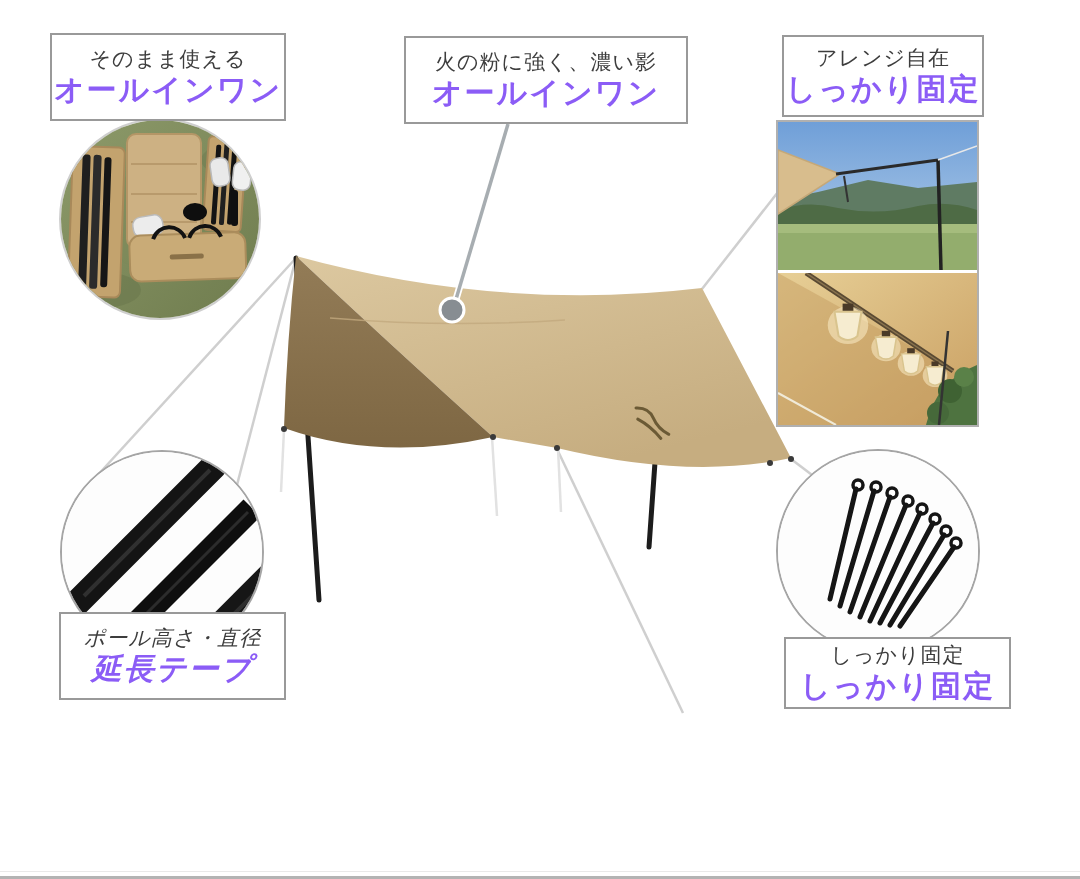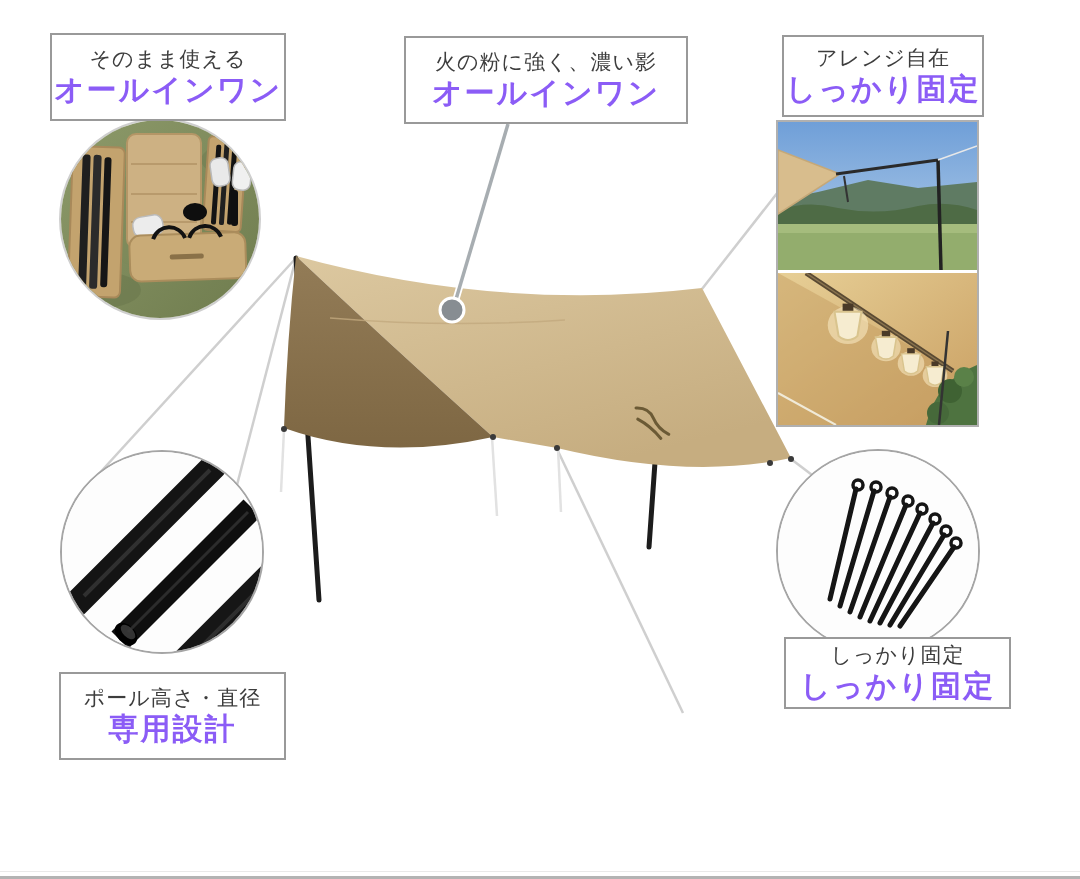--- a/index.html
+++ b/index.html
@@ -253,23 +253,23 @@
             <circle cx="130" cy="50" r="5"></circle>
           <circle cx="144" cy="58" r="5"></circle>
             <circle cx="157" cy="68" r="5"></circle>
           <circle cx="168" cy="80" r="5"></circle>
             <circle cx="178" cy="92" r="5"></circle>
         </g>
       </g>
     </svg>
   </div>
 
-  <div class="label-box" style="left:59px;top:672px;width:227px;height:88px;">
+  <div class="label-box" style="left:59px;top:612px;width:227px;height:88px;font-style:italic;">
     <div class="label-sub">ポール高さ・直径</div>
-    <div class="label-title">専用設計</div>
+    <div class="label-title">延長テープ</div>
   </div>
 
   <div class="label-box" style="left:784px;top:637px;width:227px;height:72px;">
     <div class="label-sub">しっかり固定</div>
     <div class="label-title">しっかり固定</div>
   </div>
 
   <svg id="callout-overlay" width="1080" height="879" viewBox="0 0 1080 879">
     <line x1="508" y1="124" x2="454" y2="306" stroke="#ffffff" stroke-width="7"></line>
     <line x1="508" y1="124" x2="454" y2="306" stroke="#a7adb1" stroke-width="3.5"></line>

